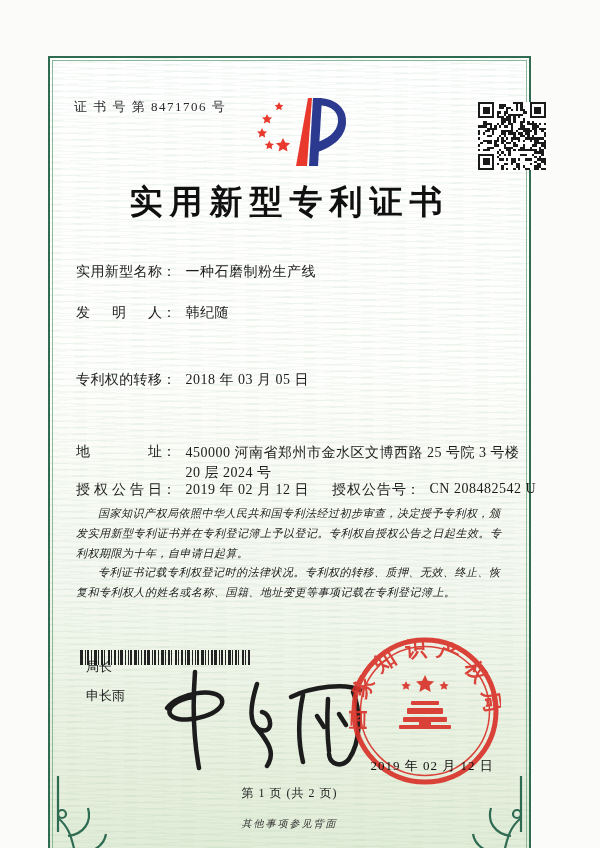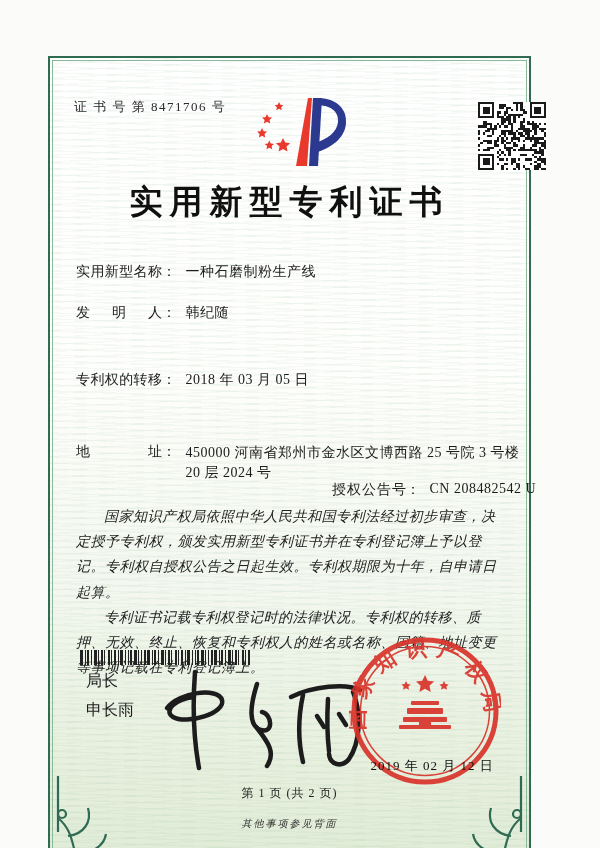--- a/index.html
+++ b/index.html
@@ -38,26 +38,26 @@
     text-align:justify;text-align-last:justify;
     font-weight:500;vertical-align:top;
   }
   .colon{display:inline-block;vertical-align:top;}
   .val{display:inline-block;margin-left:6px;vertical-align:top;letter-spacing:0.5px;}
   .val-wrap{white-space:normal;width:338px;line-height:1.45;}
   .row-pair2{left:282px;}
   
   .paras{left:26px;top:446px;width:432px;}
   .paras p{
-    margin:0;font-style:italic;font-size:14px;line-height:1.8;
+    margin:0;font-style:italic;font-size:11px;line-height:1.8;
     text-indent:2em;letter-spacing:0.5px;color:#222;
   }
   
   .barcode{left:30px;top:592px;}
-  .signer{left:36px;top:608px;font-size:16px;line-height:29px;}
+  .signer{left:36px;top:594px;font-size:13px;line-height:29px;}
   .signature{left:95px;top:596px;}
   .seal{left:299px;top:577px;}
   .seal-date{left:306px;top:699px;width:152px;text-align:center;font-size:13px;letter-spacing:1px;color:#111;}
   .page-ind{left:0;top:727px;width:100%;text-align:center;font-size:12px;letter-spacing:1px;}
   .orn-bl{left:2px;bottom:2px;}
   .orn-br{right:2px;bottom:2px;transform:scaleX(-1);}
   .back-note{
     position:absolute;left:48px;top:817px;width:483px;text-align:center;
     font-size:10px;font-style:italic;letter-spacing:2px;color:#333;
   }
@@ -110,20 +110,24 @@
     <span class="lbl">发明人</span><span class="colon">：</span>
     <span class="val">韩纪随</span>
   </div>
   <div class="abs row" style="top:313px">
     <span class="lbl">专利权的转移</span><span class="colon">：</span>
     <span class="val">2018 年 03 月 05 日</span>
   </div>
   <div class="abs row" style="top:385px">
     <span class="lbl">地址</span><span class="colon">：</span>
     <span class="val val-wrap">450000 河南省郑州市金水区文博西路 25 号院 3 号楼 20 层 2024 号</span>
+  </div>
+  <div class="abs row" style="top:423px">
+    <span class="lbl">授权公告日</span><span class="colon">：</span>
+    <span class="val">2019 年 02 月 12 日</span>
   </div>
   <div class="abs row row-pair2" style="top:423px">
     <span class="lbl" style="width:74px">授权公告号</span><span class="colon">：</span>
     <span class="val">CN 208482542 U</span>
   </div>
 
   <div class="abs paras">
     <p>国家知识产权局依照中华人民共和国专利法经过初步审查，决定授予专利权，颁发实用新型专利证书并在专利登记簿上予以登记。专利权自授权公告之日起生效。专利权期限为十年，自申请日起算。</p>
     <p>专利证书记载专利权登记时的法律状况。专利权的转移、质押、无效、终止、恢复和专利权人的姓名或名称、国籍、地址变更等事项记载在专利登记簿上。</p>
   </div>

